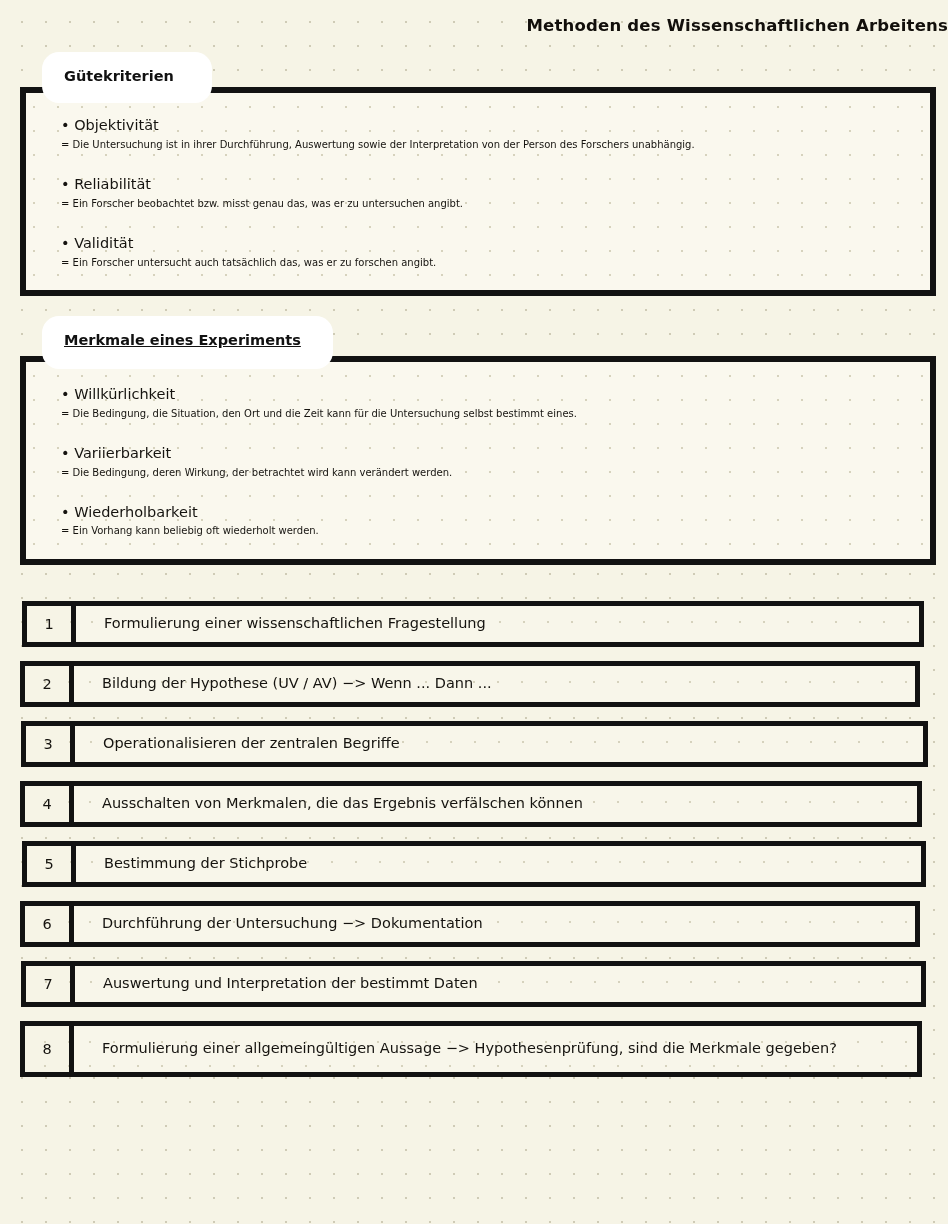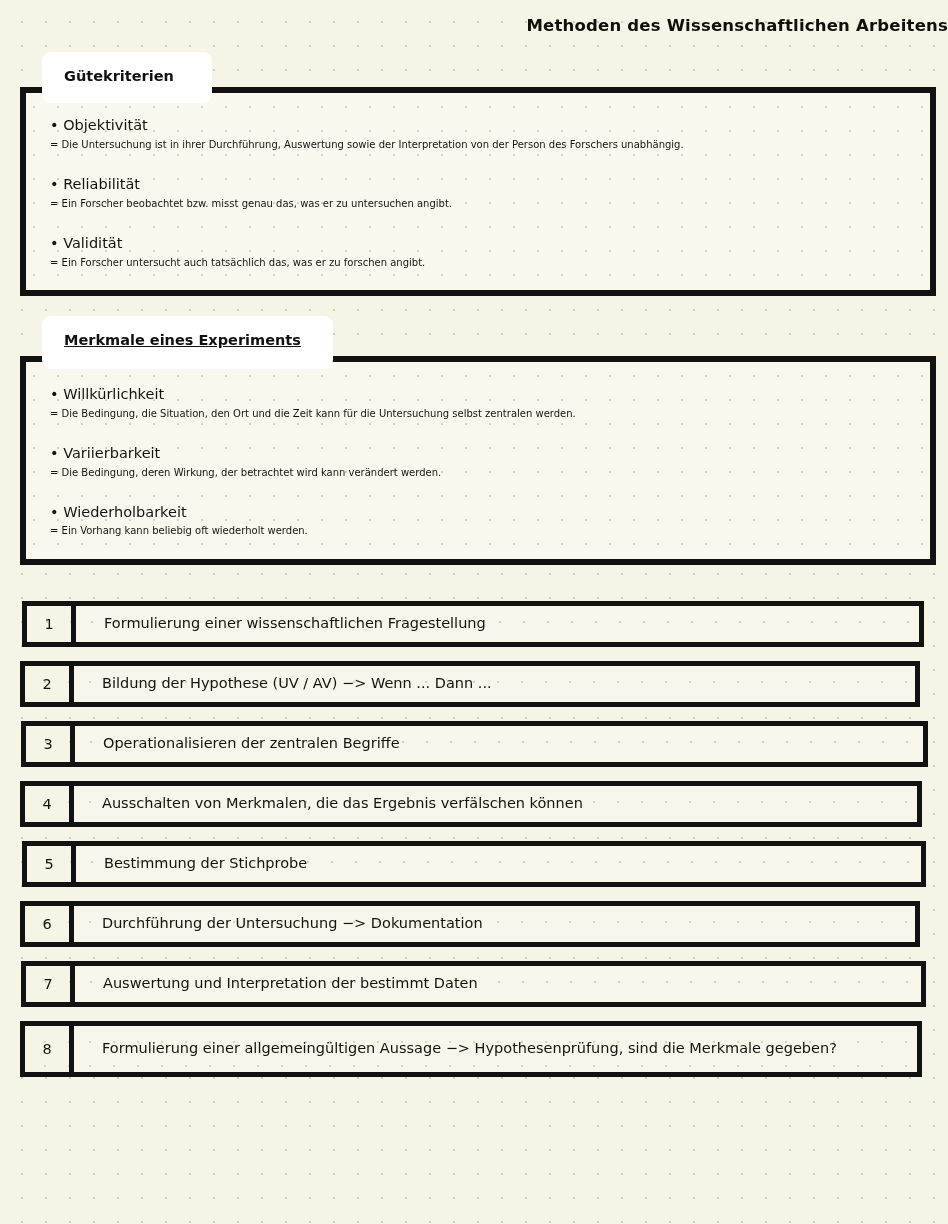--- a/index.html
+++ b/index.html
@@ -44,37 +44,37 @@
     background-size: 24px 24px;
     background-position: -4px 2px;
     padding: 22px 18px 16px 24px;
     box-sizing: border-box;
   }
   .section-tab {
     position: absolute;
     left: 22px;
     top: -35px;
     background: #ffffff;
-    border-radius: 9px;
+    border-radius: 17px;
     padding: 14px 26px 16px 22px;
     font-size: 14.5px;
     font-weight: bold;
     line-height: 1.45;
     color: #111;
     z-index: 5;
     min-width: 170px;
     box-sizing: border-box;
   }
   .section-tab.tall {
     top: -40px;
     padding: 14px 32px 18px 22px;
     text-decoration: underline;
   }
 
-  .entry { margin-bottom: 22px; }
+  .entry { margin-bottom: 22px; margin-left: 11px; }
   .entry:last-child { margin-bottom: 4px; }
   .entry-term {
     font-size: 14.5px;
     line-height: 1.5;
     margin: 0 0 1px 0;
   }
   .entry-def {
     font-size: 10px;
     line-height: 1.42;
     margin: 0;
@@ -163,21 +163,21 @@
   </div>
 </div>
 
 <div class="sec2-wrap">
   <div class="section">
     <div class="section-tab tall">Merkmale eines Experiments</div>
     <div class="section-body">
 
       <div class="entry">
         <p class="entry-term">• Willkürlichkeit</p>
-        <p class="entry-def">= Die Bedingung, die Situation, den Ort und die Zeit kann für die Untersuchung selbst zentralen werden.</p>
+        <p class="entry-def">= Die Bedingung, die Situation, den Ort und die Zeit kann für die Untersuchung selbst bestimmt eines.</p>
       </div>
 
       <div class="entry">
         <p class="entry-term">• Variierbarkeit</p>
         <p class="entry-def">= Die Bedingung, deren Wirkung, der betrachtet wird kann verändert werden.</p>
       </div>
 
       <div class="entry">
         <p class="entry-term">• Wiederholbarkeit</p>
         <p class="entry-def">= Ein Vorhang kann beliebig oft wiederholt werden.</p>

